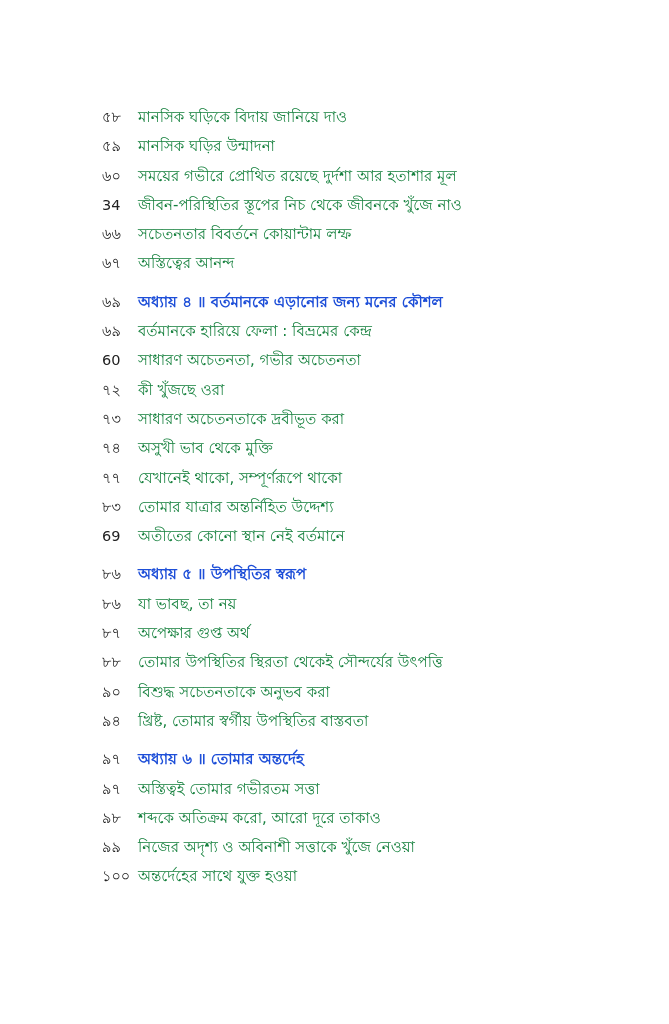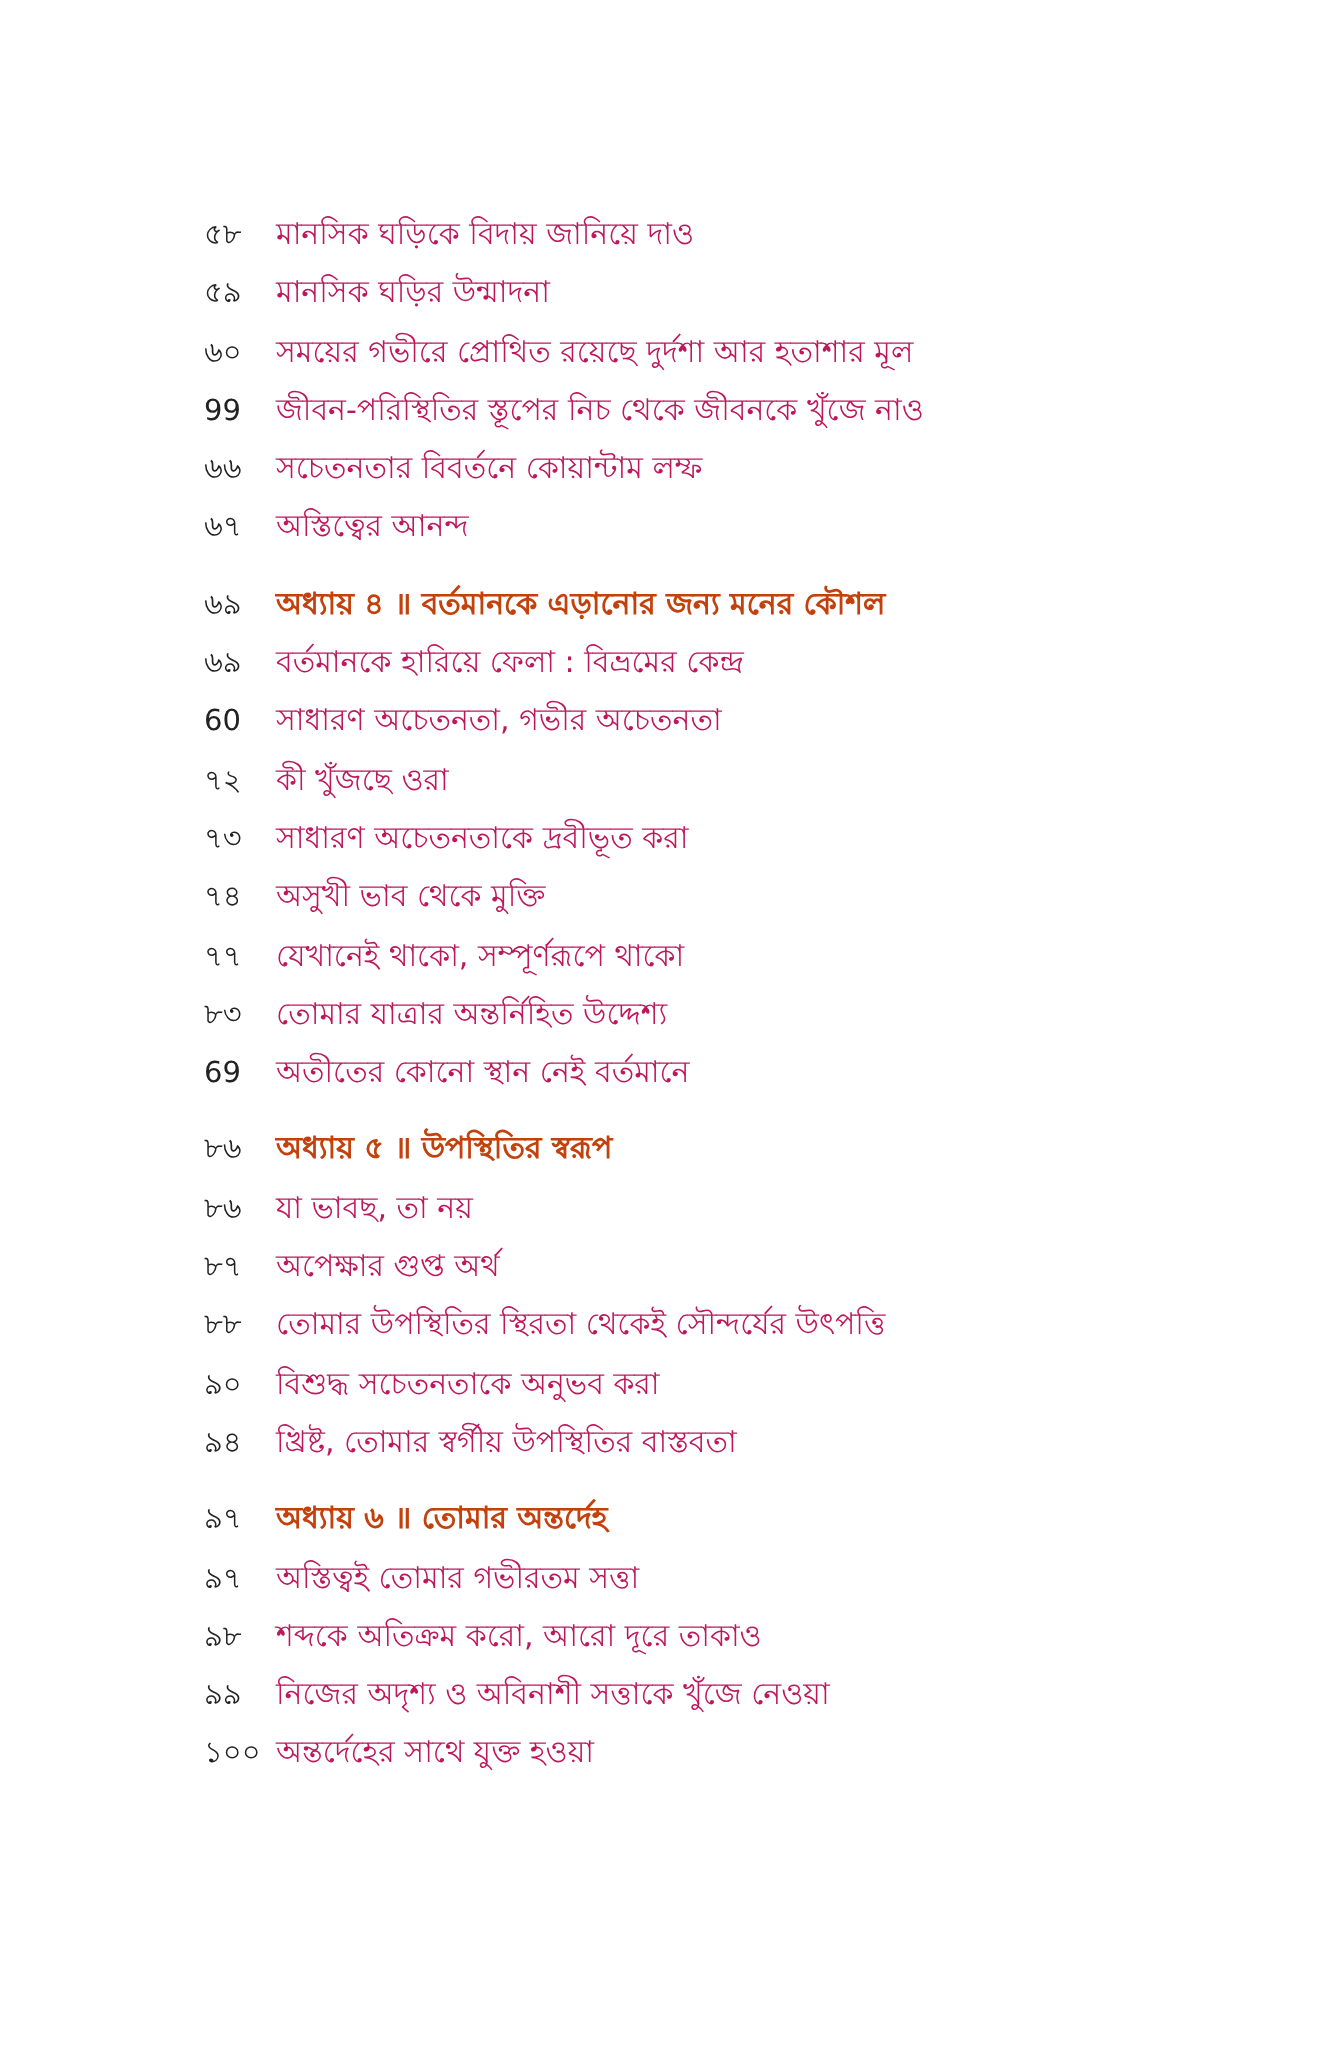--- a/index.html
+++ b/index.html
@@ -2,44 +2,44 @@
 <html><head>
   <meta charset="utf-8">
   <style>
     html, body { margin: 0; padding: 0; background: #ffffff; }
     body { width: 669px; height: 1024px; position: relative; overflow: hidden;
            font-family: "DejaVu Sans", sans-serif; color: #1a1a1a; }
     .page { position: absolute; left: 0; top: 0; width: 567px; height: 1024px; }
     .toc { position: absolute; left: 102px; top: 103px; width: 480px; }
     .row { display: flex; align-items: baseline; height: 29.3px; font-size: 15px; line-height: 29px; white-space: nowrap; }
     .row .num { width: 36px; flex: 0 0 36px; font-size: 14.5px; color: #222; }
-    .row .title { color: #be185d; }
+    .row .title { color: #15803d; }
     .row.chapter { margin-top: 9px; }
-    .row.chapter .title { font-weight: bold; color: #c2410c; }
+    .row.chapter .title { font-weight: bold; color: #1d4ed8; }
   </style>
 </head>
 <body>
 
 <div class="page">
   <div class="toc">
 
     <div class="row">
         <span class="num">৫৮</span>
         <span class="title">মানসিক ঘড়িকে বিদায় জানিয়ে দাও</span>
       </div>
     <div class="row">
         <span class="num">৫৯</span>
         <span class="title">মানসিক ঘড়ির উন্মাদনা</span>
       </div>
     <div class="row">
         <span class="num">৬০</span>
         <span class="title">সময়ের গভীরে প্রোথিত রয়েছে দুর্দশা আর হতাশার মূল</span>
       </div>
     <div class="row">
-        <span class="num">99</span>
+        <span class="num">34</span>
         <span class="title">জীবন-পরিস্থিতির স্তূপের নিচ থেকে জীবনকে খুঁজে নাও</span>
       </div>
     <div class="row">
         <span class="num">৬৬</span>
         <span class="title">সচেতনতার বিবর্তনে কোয়ান্টাম লম্ফ</span>
       </div>
     <div class="row">
         <span class="num">৬৭</span>
         <span class="title">অস্তিত্বের আনন্দ</span>
       </div>

